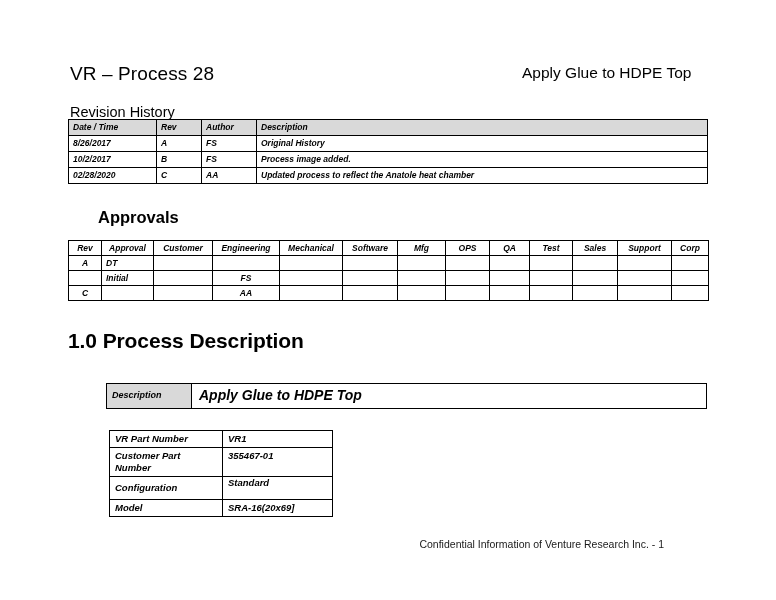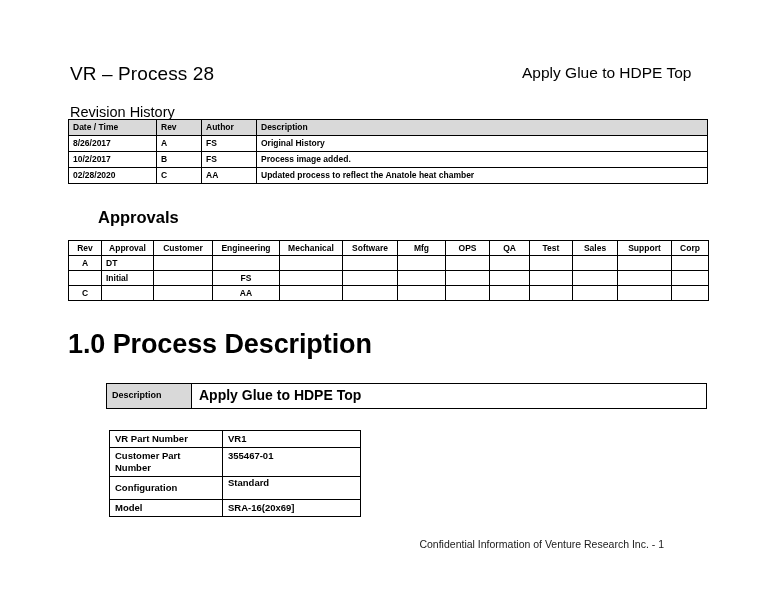--- a/index.html
+++ b/index.html
@@ -66,20 +66,21 @@
     height: 52px;
   }
   .logo svg { display: block; }
 
   
   table.doc-table {
     border-collapse: collapse;
     table-layout: fixed;
     font-size: 8.5px;
     color: #000;
+    font-style: italic;
   }
   table.doc-table td, table.doc-table th {
     border: 1px solid #000000;
     padding: 1px 4px;
     vertical-align: middle;
     font-weight: bold;
     text-align: left;
     line-height: 1.25;
     background: #ffffff;
     overflow: hidden;
@@ -112,21 +113,21 @@
     top: 240px;
   }
   table.appr-table { width: 641px; }
   table.appr-table td { height: 12px; font-size: 8.5px; }
 
   
   .section-heading {
     position: absolute;
     left: 68px;
     top: 329px;
-    font-size: 27px;
+    font-size: 21px;
     font-weight: bold;
     letter-spacing: -0.1px;
     text-align: right;
   }
 
   
   .desc-table-wrap {
     position: absolute;
     left: 106px;
     top: 383px;
@@ -144,21 +145,21 @@
     padding: 2px 7px;
     height: 20px;
   }
 
   
   .parts-table-wrap {
     position: absolute;
     left: 109px;
     top: 430px;
   }
-  table.parts-table { width: 252px; border-radius: 32px; }
+  table.parts-table { width: 224px; border-radius: 32px; }
   table.parts-table td {
     font-size: 9.5px;
     padding: 2px 5px;
     height: 12px;
     white-space: normal;
   }
   table.parts-table td.pkey { width: 113px; }
 
   
   .footer {

